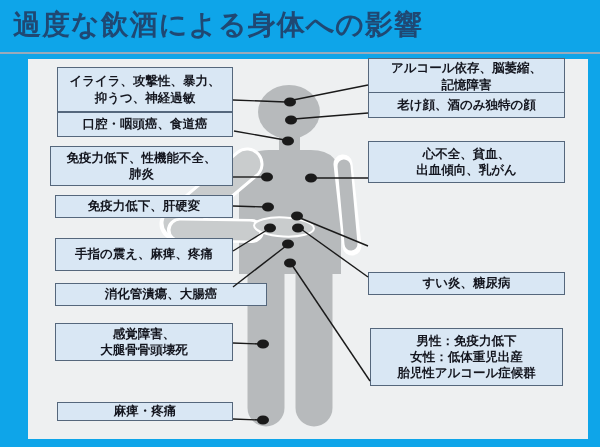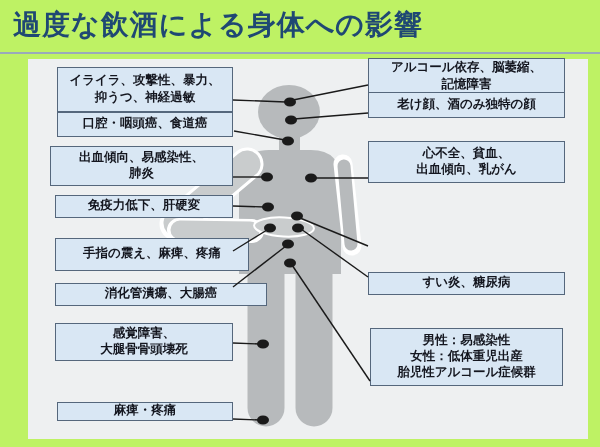--- a/index.html
+++ b/index.html
@@ -9,22 +9,22 @@
     --color-box-fill:#d9e7f4;
     --color-box-border:#55677c;
     --color-box-text:#14161f;
     --color-body:#b7babc;
     --color-arm:#c9cccd;
     --color-line:#1a1a1a;
   }
   *{margin:0;padding:0;box-sizing:border-box;}
   html,body{background:#fff;}
   .slide{
-    position:relative;width:600px;height:447px;background:#bef264;overflow:hidden;
-    font-family:Liberation Mono, monospace;
+    position:relative;width:600px;height:447px;background:#0ea5e9;overflow:hidden;
+    font-family:Liberation Sans, sans-serif;
   }
   .page-title{
     position:absolute;left:13px;top:6px;width:580px;
     font-size:28px;font-weight:bold;color:var(--color-title);
     letter-spacing:1px;white-space:nowrap;
   }
   .title-rule{
     position:absolute;left:0;top:52px;width:600px;height:2px;
     background:var(--color-rule);
   }
@@ -83,27 +83,27 @@
   </svg>
 
   <div class="box" style="left:57px;top:67px;width:176px;height:45px">
       <span>イライラ、攻撃性、暴力、
 抑うつ、神経過敏</span>
     </div>
   <div class="box" style="left:57px;top:112px;width:176px;height:25px">
       <span>口腔・咽頭癌、食道癌</span>
     </div>
   <div class="box" style="left:50px;top:146px;width:183px;height:40px">
-      <span>出血傾向、易感染性、
+      <span>免疫力低下、性機能不全、
 肺炎</span>
     </div>
   <div class="box" style="left:55px;top:195px;width:178px;height:23px">
       <span>免疫力低下、肝硬変</span>
     </div>
-  <div class="box" style="left:55px;top:238px;width:194px;height:33px">
+  <div class="box" style="left:55px;top:238px;width:178px;height:33px">
       <span>手指の震え、麻痺、疼痛</span>
     </div>
   <div class="box" style="left:55px;top:283px;width:212px;height:23px">
       <span>消化管潰瘍、大腸癌</span>
     </div>
   <div class="box" style="left:55px;top:323px;width:178px;height:38px">
       <span>感覚障害、
 大腿骨骨頭壊死</span>
     </div>
   <div class="box" style="left:57px;top:402px;width:176px;height:19px">
@@ -118,21 +118,21 @@
       <span>老け顔、酒のみ独特の顔</span>
     </div>
   <div class="box" style="left:368px;top:141px;width:197px;height:42px">
       <span>心不全、貧血、
 出血傾向、乳がん</span>
     </div>
   <div class="box" style="left:368px;top:272px;width:197px;height:23px">
       <span>すい炎、糖尿病</span>
     </div>
   <div class="box" style="left:370px;top:328px;width:193px;height:58px">
-      <span>男性：易感染性
+      <span>男性：免疫力低下
 女性：低体重児出産
 胎児性アルコール症候群</span>
     </div>
 
   <svg class="layer line-layer" viewBox="0 0 600 447">
     <line x1="233" y1="100" x2="286" y2="102" class="connector"></line>
     <line x1="293" y1="100" x2="368" y2="85" class="connector"></line>
     <line x1="294" y1="119" x2="368" y2="113" class="connector"></line>
     <line x1="234" y1="131" x2="285" y2="140" class="connector"></line>
     <line x1="233" y1="177" x2="264" y2="177" class="connector"></line>

